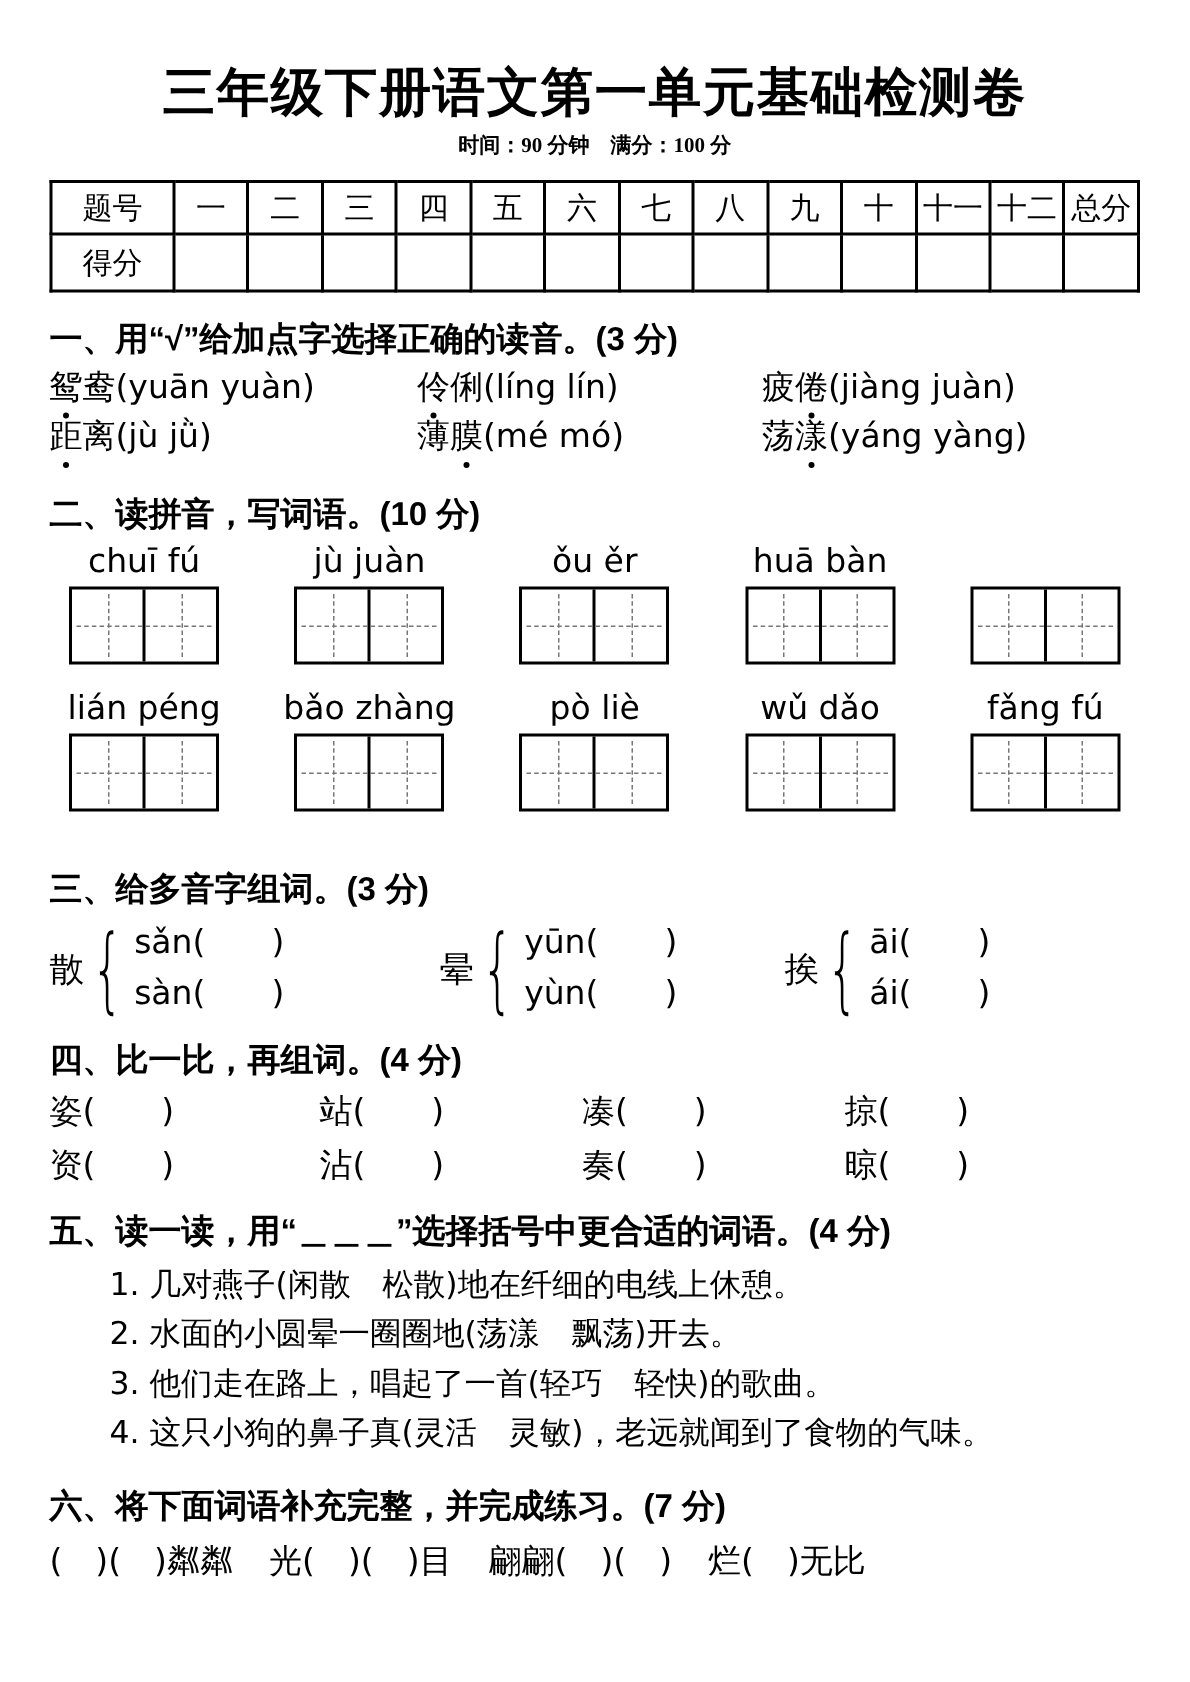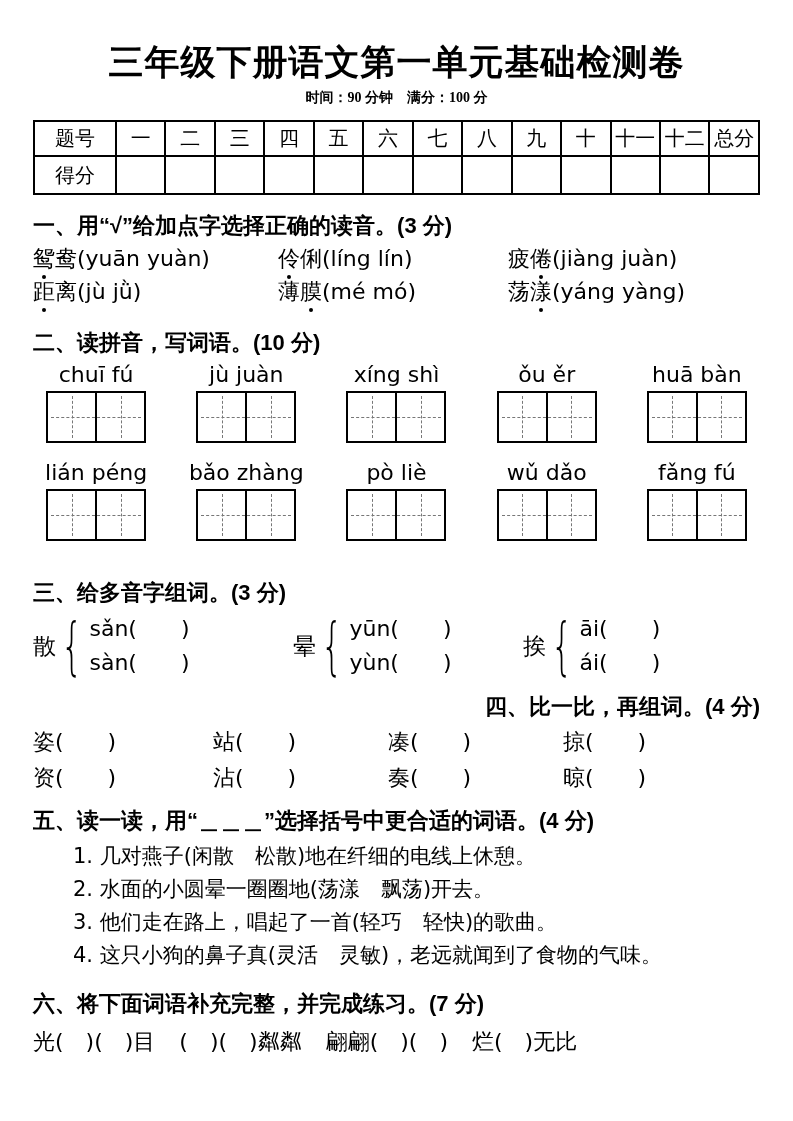--- a/index.html
+++ b/index.html
@@ -52,21 +52,21 @@
   
   .hd {
     font-family:"Liberation Sans", sans-serif;
     font-weight:700;
     font-size:22px;
     line-height:28px;
   }
   .hd1 { margin-top:17px; }
   .hd2 { margin-top:22px; }
   .hd3 { margin-top:38px; }
-  .hd4 { margin-top:16px;text-align:right; }
+  .hd4 { margin-top:16px; }
   .hd5 { margin-top:14px; }
   .hd6 { margin-top:18px; }
 
   
   .s1-grid {
     margin-top:4px;
     display:grid;
     grid-template-columns:245px 230px 1fr;
     row-gap:3px;
     font-size:22px;
@@ -199,21 +199,20 @@
     <div><span>疲</span><span class="dotchar">倦</span><span></span><span>(jiàng juàn)</span></div>
     <div><span></span><span class="dotchar">距</span><span>离</span><span>(jù jǜ)</span></div>
     <div><span>薄</span><span class="dotchar">膜</span><span></span><span>(mé mó)</span></div>
     <div><span>荡</span><span class="dotchar">漾</span><span></span><span>(yáng yàng)</span></div>
   </div>
 
   <div class="hd hd2">二、读拼音，写词语。(10 分)</div>
   <div class="py-grid labels">
     <div>chuī fú</div>
     <div>jù juàn</div>
-    <div>xíng shì</div>
     <div>ǒu ěr</div>
     <div>huā bàn</div>
   </div>
   <div class="py-grid boxes">
     <div>
         <div class="wbox">
           <div class="wcell"></div>
           <div class="wcell"></div>
         </div>
       </div>
@@ -325,19 +324,19 @@
   <div class="hd hd5">五、读一读，用“＿＿＿”选择括号中更合适的词语。(4 分)</div>
   <div class="s5-list">
     <div>1. 几对燕子(闲散　松散)地在纤细的电线上休憩。</div>
     <div>2. 水面的小圆晕一圈圈地(荡漾　飘荡)开去。</div>
     <div>3. 他们走在路上，唱起了一首(轻巧　轻快)的歌曲。</div>
     <div>4. 这只小狗的鼻子真(灵活　灵敏)，老远就闻到了食物的气味。</div>
   </div>
 
   <div class="hd hd6">六、将下面词语补充完整，并完成练习。(7 分)</div>
   <div class="s6-line">
+    <span>(　)(　)粼粼</span>
     <span>光(　)(　)目</span>
-    <span>(　)(　)粼粼</span>
     <span>翩翩(　)(　)</span>
     <span>烂(　)无比</span>
   </div>
 
 </div>
 
 </body></html>

